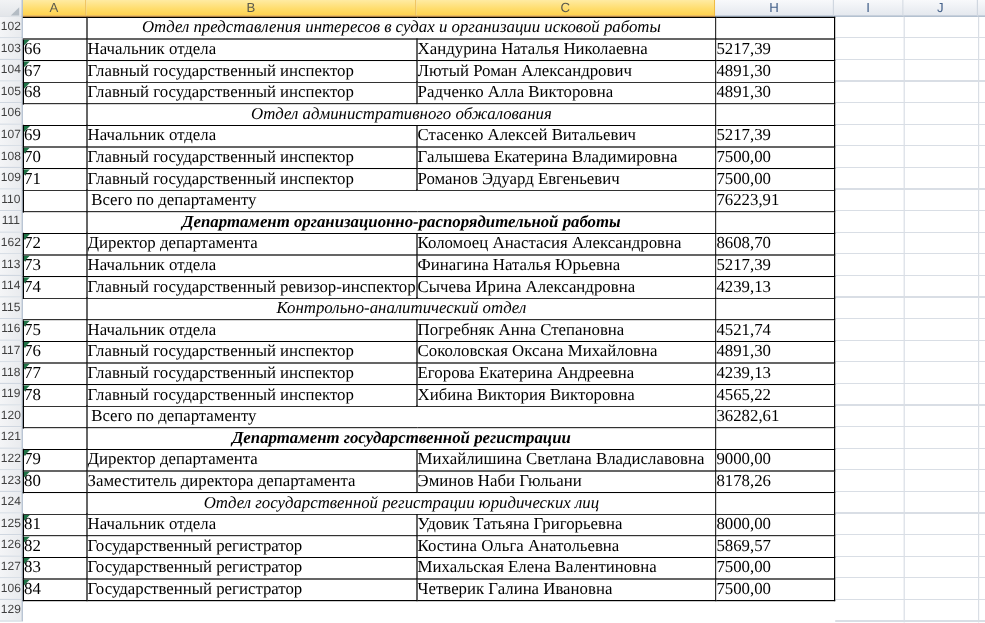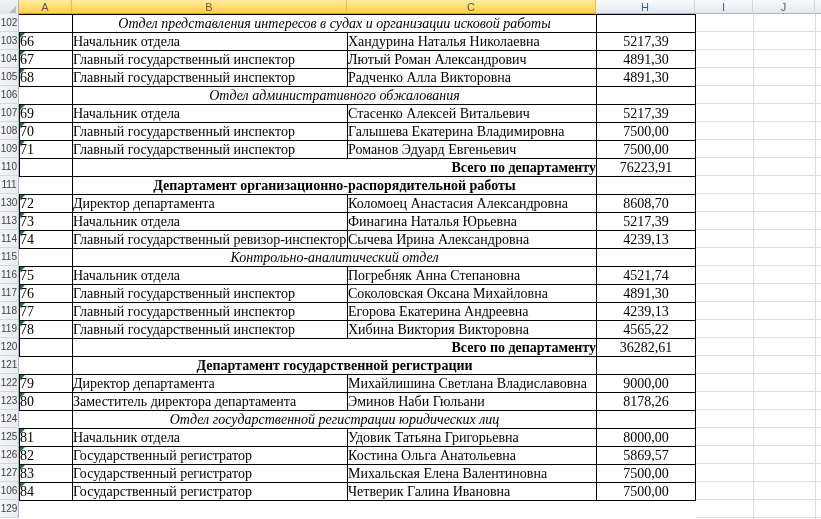--- a/index.html
+++ b/index.html
@@ -56,25 +56,25 @@
     position:absolute;left:19px;top:14px;border-collapse:collapse;table-layout:fixed;
     font-family:"Liberation Serif","DejaVu Serif",serif;font-size:14px;color:#000;padding-left:36px;
   }
   table.grid td{
     height:17px;box-sizing:content-box;border:1px solid #000;
     padding:0;overflow:hidden;white-space:nowrap;position:relative;
     vertical-align:middle;line-height:17px;background:#fff;
   }
   td.c-num{}
   td.c-pos,td.c-name{padding-left:3px;margin-left:12px;}
-  td.c-sal{text-align:center;padding-right:8px;}
+  td.c-sal{text-align:left;padding-right:8px;}
   td.merged{text-align:center;}
   tr.sec-i td.merged{font-style:italic;}
-  tr.sec-b td.merged{font-weight:bold;}
-  tr.total td.merged{text-align:right;font-weight:bold;padding-left:3px;}
+  tr.sec-b td.merged{font-weight:bold;font-style:italic;}
+  tr.total td.merged{text-align:left;font-weight:normal;padding-left:3px;}
   tr.total td.c-sal{font-weight:normal;}
   tr.sec-i td.c-num,tr.sec-b td.c-num{border-left:1px solid transparent;}
   .err-tri{
     position:absolute;left:0;top:0;width:0;height:0;
     border-top:5px solid #1E7145;border-right:5px solid transparent;
   }
 </style>
 </head>
 <body>
 
@@ -99,21 +99,21 @@
   <div class="row-h">102</div>
       <div class="row-h">103</div>
       <div class="row-h">104</div>
       <div class="row-h">105</div>
       <div class="row-h">106</div>
       <div class="row-h">107</div>
       <div class="row-h">108</div>
       <div class="row-h">109</div>
       <div class="row-h">110</div>
       <div class="row-h">111</div>
-      <div class="row-h">130</div>
+      <div class="row-h">162</div>
       <div class="row-h">113</div>
       <div class="row-h">114</div>
       <div class="row-h">115</div>
       <div class="row-h">116</div>
       <div class="row-h">117</div>
       <div class="row-h">118</div>
       <div class="row-h">119</div>
       <div class="row-h">120</div>
       <div class="row-h">121</div>
       <div class="row-h">122</div>

